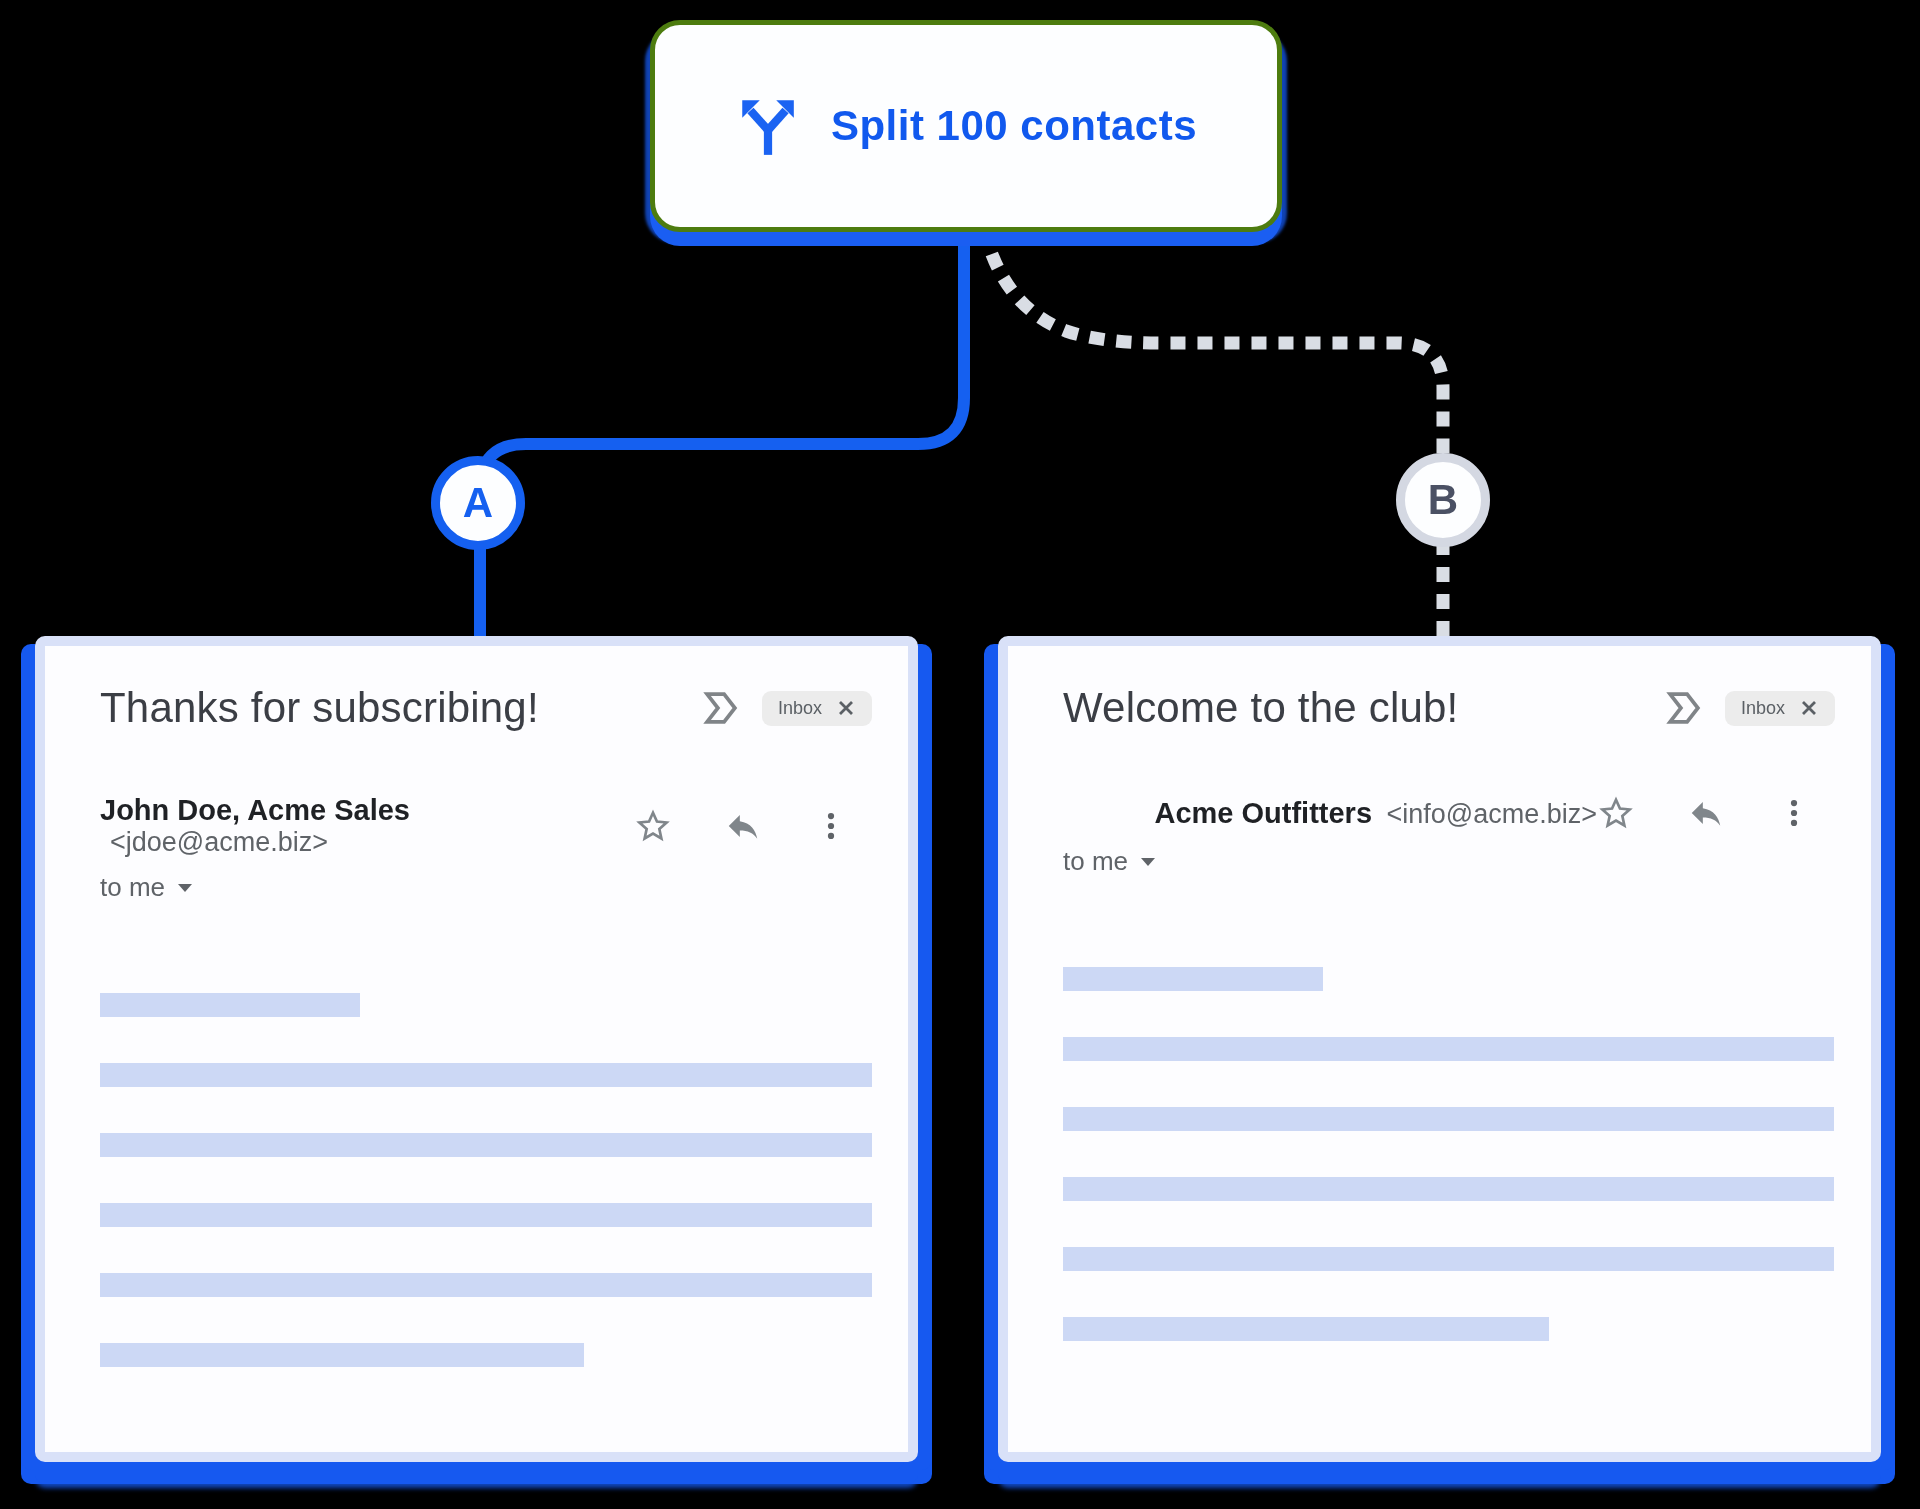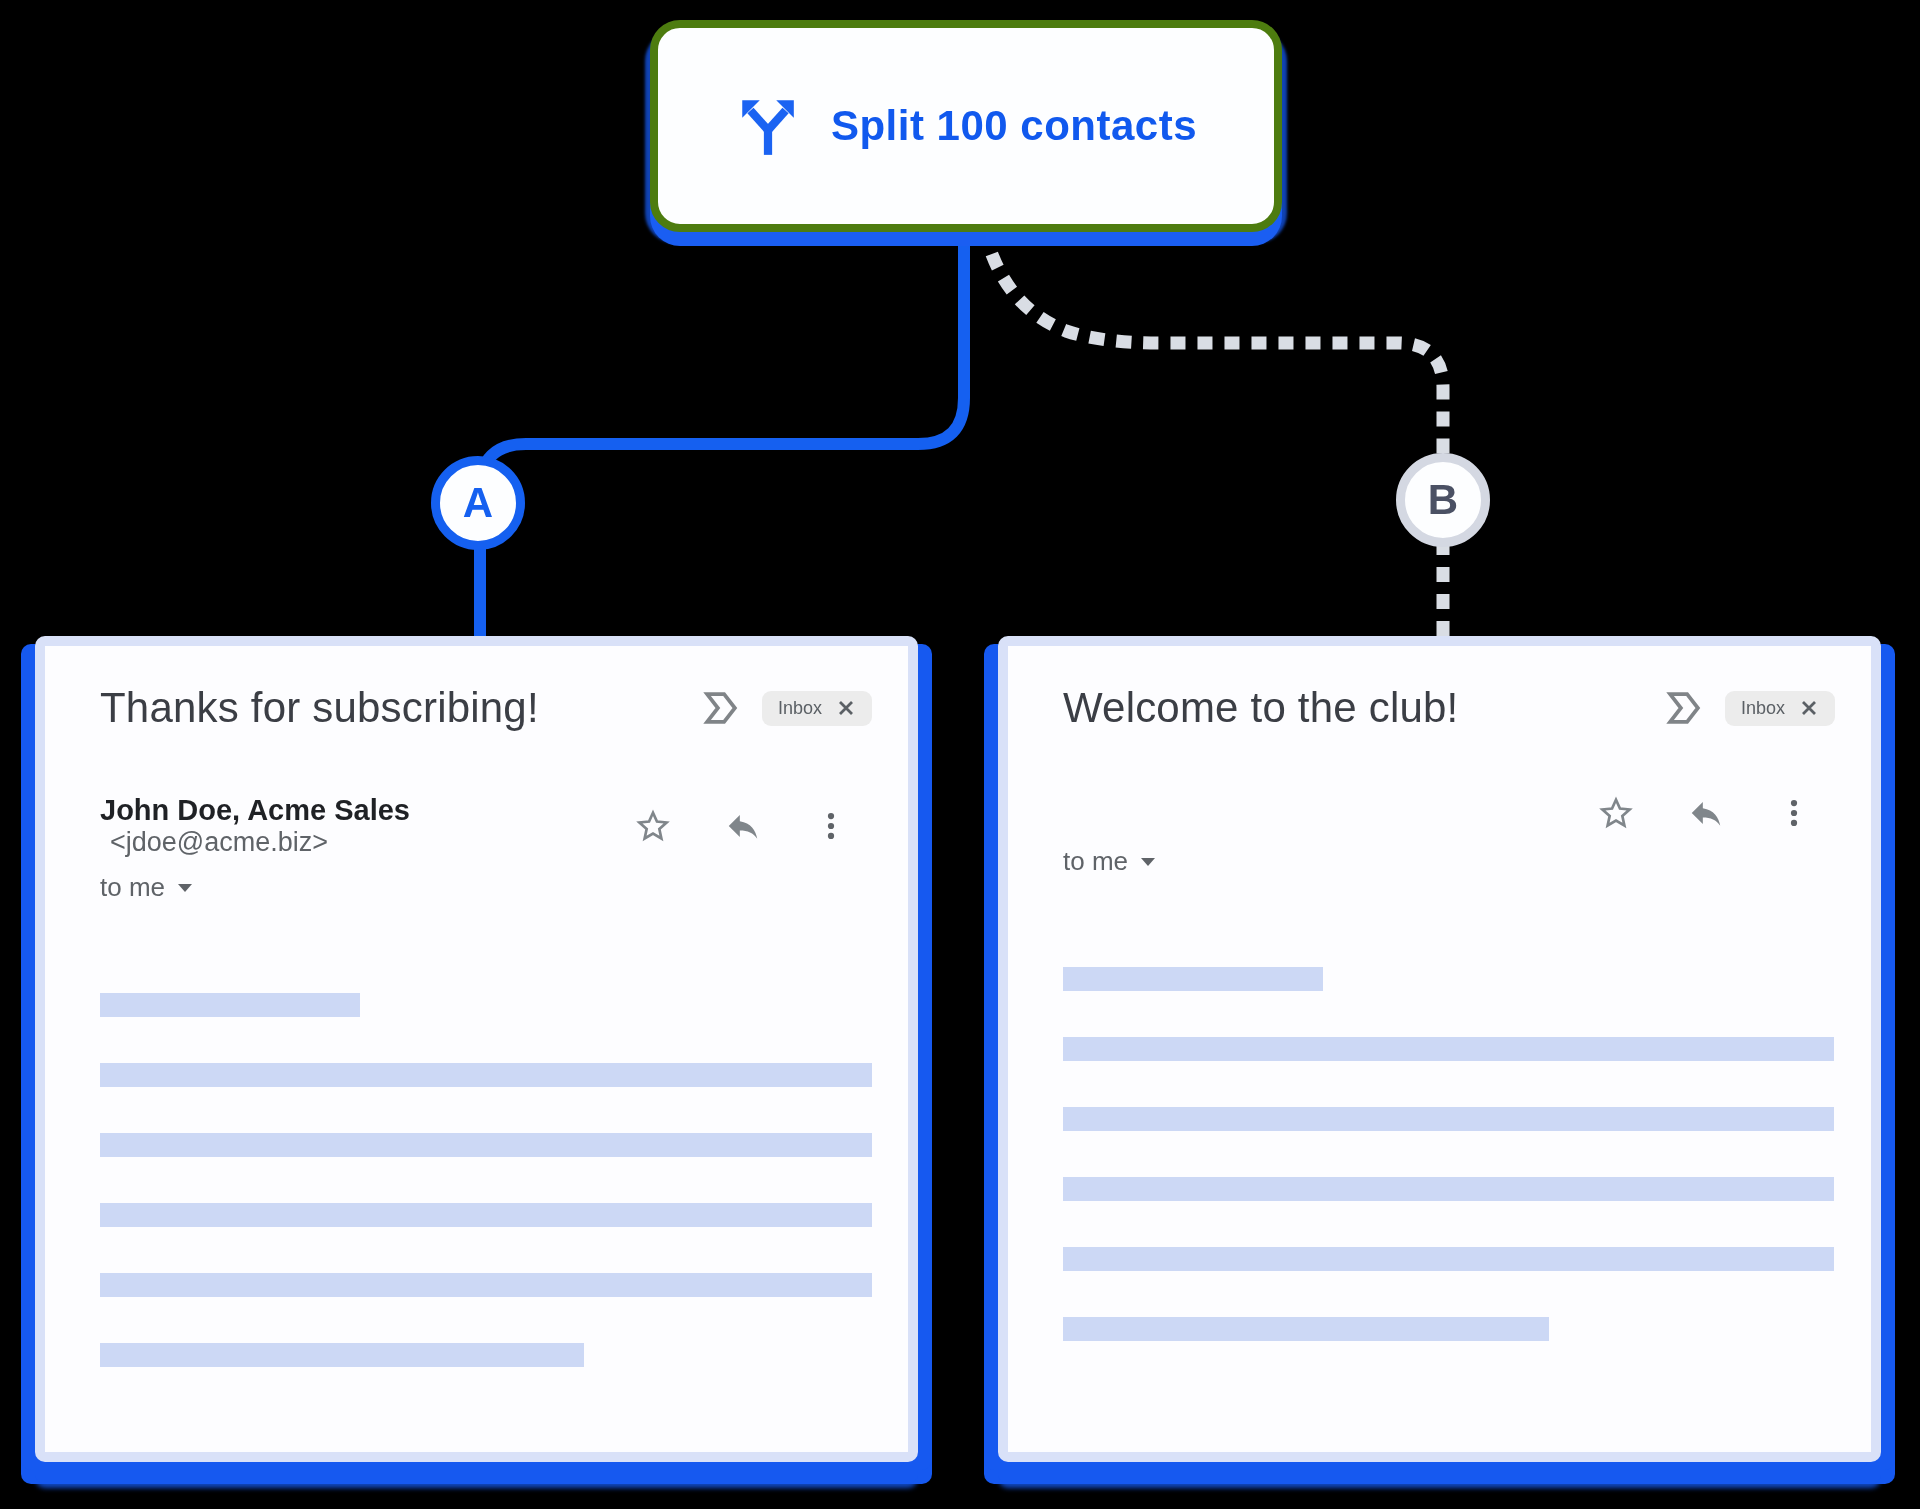--- a/index.html
+++ b/index.html
@@ -2,21 +2,21 @@
 <html><head>
 <meta charset="utf-8">
 <style>
   html,body{margin:0;padding:0;background:#000;}
   #canvas{position:relative;width:1920px;height:1509px;background:#000;overflow:hidden;
           font-family:"Liberation Sans", sans-serif;}
   svg.connectors{position:absolute;left:0;top:0;z-index:1;}
 
   
   .split-node{position:absolute;left:650px;top:20px;width:632px;height:212px;box-sizing:border-box;
-    background:#fdfeff;border:8px solid #4d7c0f;border-radius:30px;z-index:3;
+    background:#fdfeff;border:5px solid #4d7c0f;border-radius:30px;z-index:3;
     display:flex;align-items:center;justify-content:center;gap:30px;
     box-shadow:0 14px 0 #1a5ef2, -5px 11px 3px rgba(21,90,240,.75), 5px 11px 3px rgba(21,90,240,.75);}
   .split-label{color:#1159ee;font-size:42px;font-weight:700;letter-spacing:.5px;}
 
   
   .branch-circle{position:absolute;width:94px;height:94px;border-radius:50%;box-sizing:border-box;
     background:#fdfeff;display:flex;align-items:center;justify-content:center;
     font-size:42px;font-weight:700;z-index:3;}
   .branch-a{left:431px;top:456px;border:9px solid #1560f0;color:#1560f0;}
   .branch-b{left:1396px;top:453px;border:9px solid #d4d8e2;color:#4b5164;}
@@ -159,20 +159,24 @@
             <span>Inbox</span>
             <span class="icon badge-close">
               <svg width="20" height="20" viewBox="0 0 20 20">
                 <path d="M4 4 L16 16 M16 4 L4 16" stroke="#5b6065" stroke-width="2.8"></path>
               </svg>
             </span>
           </span>
         </div>
       </div>
       <div class="sender-row">
+        <div>
+          <span class="sender-name">Acme Outfitters</span>
+          <span class="sender-email">&lt;info@acme.biz&gt;</span>
+        </div>
         <div class="msg-icons">
           <span class="icon">
             <svg width="38" height="38" viewBox="0 0 24 24">
               <path d="M12 3.6 l2.5 5.6 6.1 .6 -4.6 4.1 1.3 6 -5.3-3.1 -5.3 3.1 1.3-6 -4.6-4.1 6.1-.6 Z" fill="none" stroke="#80868b" stroke-width="1.7"></path>
             </svg>
           </span>
           <span class="icon">
             <svg width="38" height="38" viewBox="0 0 24 24">
               <path d="M10 9 V5 l-7 7 7 7 v-4.1 c5 0 8.5 1.6 11 5.1 -1-5-4-10-11-11 Z" fill="#80868b"></path>
             </svg>

